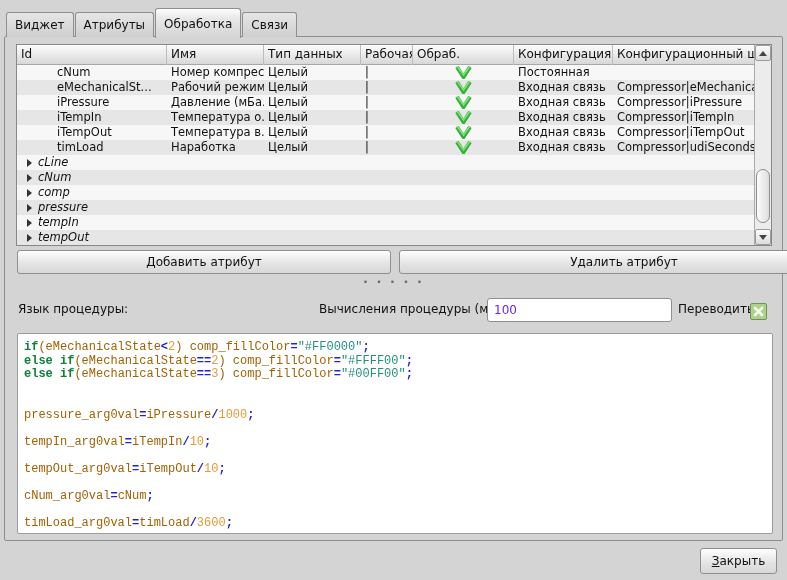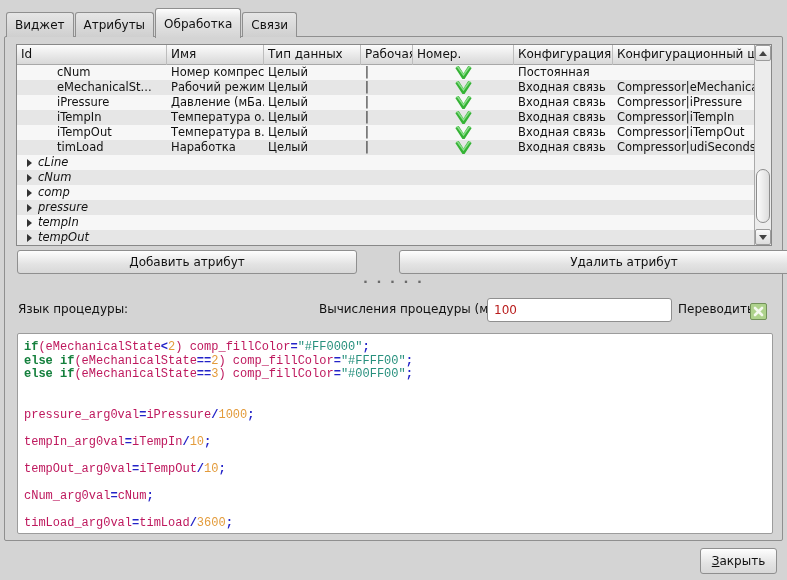--- a/index.html
+++ b/index.html
@@ -72,60 +72,60 @@
     background:linear-gradient(90deg,#fbfbfb,#dddddd); border:1px solid #8d8d8d; border-radius:7px;
   }
   
   .btn {
     position:absolute; height:24px;
     background:linear-gradient(#fefefe,#e3e3e3 60%,#d8d8d8);
     border:1px solid #8f8f8f; border-radius:3px;
     display:flex; align-items:center; justify-content:center;
     font-size:12px; cursor:default;
   }
-  .btn-add { left:12px; top:213px; width:340px; }
+  .btn-add { left:12px; top:213px; width:374px; }
   .btn-del { left:394px; top:213px; width:450px; }
   .splitter { position:absolute; top:240px; left:0; width:100%; text-align:center; color:#6a6a6a; font-weight:bold; letter-spacing:2px; font-size:13px; line-height:10px; }
   
   .lbl { position:absolute; top:265px; font-size:12px; white-space:nowrap; }
   .lang-lbl { left:13px; }
   .calc-lbl { left:314px; }
   .trans-lbl{ left:673px; }
   .combo {
     position:absolute; left:118px; top:260px; width:186px; height:26px;
     background:linear-gradient(#fefefe,#e0e0e0 60%,#d6d6d6);
     border:1px solid #7f7f7f; border-radius:3px;
     display:flex; align-items:center; padding:0 24px 0 9px; font-size:12px;
   }
   .combo-arrow {
     position:absolute; right:9px; top:11px; width:0; height:0;
     border-left:5px solid transparent; border-right:5px solid transparent; border-top:6px solid #222;
   }
   .txt-input {
     position:absolute; left:482px; top:261px; width:185px; height:24px;
     background:#fff; border:1px solid #8f8f8f; border-radius:3px;
-    font-size:12px; padding:0 6px; font-family:"DejaVu Sans",sans-serif; color:#b91c1c;
+    font-size:12px; padding:0 6px; font-family:"DejaVu Sans",sans-serif; color:#6d28d9;
   }
   .chk {
     position:absolute; left:745px; top:266px; width:17px; height:17px;
     background:#aed28c; border:1px solid #72915a; border-radius:2px;
     display:flex; align-items:center; justify-content:center;
   }
   
   .code {
     position:absolute; left:12px; top:296px; width:756px; height:201px;
     background:#fff; border:1px solid #9c9c9c; border-radius:2px;
     font-family:"Liberation Mono","DejaVu Sans Mono",monospace;
     font-size:12px; line-height:13.5px; padding:7px 6px; overflow:hidden; white-space:pre;
   }
   .tk{color:#15803d;font-weight:bold}
   .to{color:#2323c8;font-weight:bold}
   .tn{color:#e39b3b}
   .ts{color:#27907d}
-  .tp{color:#be185d}
+  .tp{color:#a16207}
   
   .btn-close { left:700px; top:548px; width:77px; height:26px; position:absolute; }
   .mnemo { text-decoration:underline; }
   .check-icon { display:block; }
 </style>
 </head>
 <body>
 
 <div class="tabbar">
     <div class="tab">Виджет</div>
@@ -135,21 +135,21 @@
   </div>
 
 <div class="pane">
 
   <div class="tbl">
     <div class="tbl-head">
         <div class="th c0">Id</div>
         <div class="th c1">Имя</div>
         <div class="th c2">Тип данных</div>
         <div class="th c3">Рабочая</div>
-        <div class="th c4">Номер.</div>
+        <div class="th c4">Обраб.</div>
         <div class="th c5">Конфигурация</div>
         <div class="th c6">Конфигурационный шаблон</div>
       </div>
     <div class="tbl-body">
         <div class="tr">
           <div class="td c0 id-cell">cNum</div>
           <div class="td c1">Номер компрес...</div>
           <div class="td c2">Целый</div>
           <div class="td c3">|</div>
           <div class="td c4 center">

